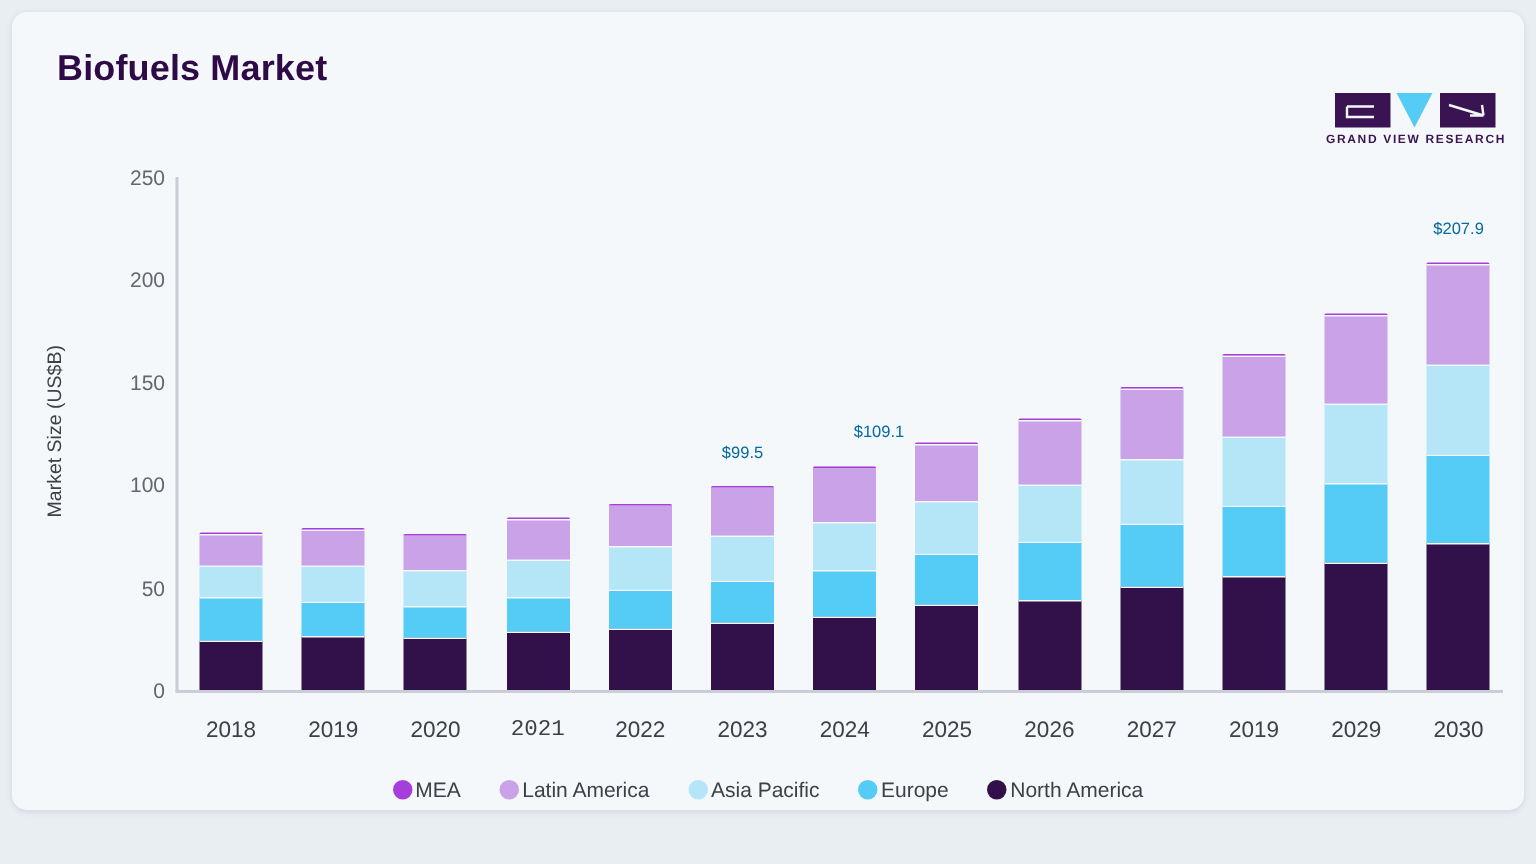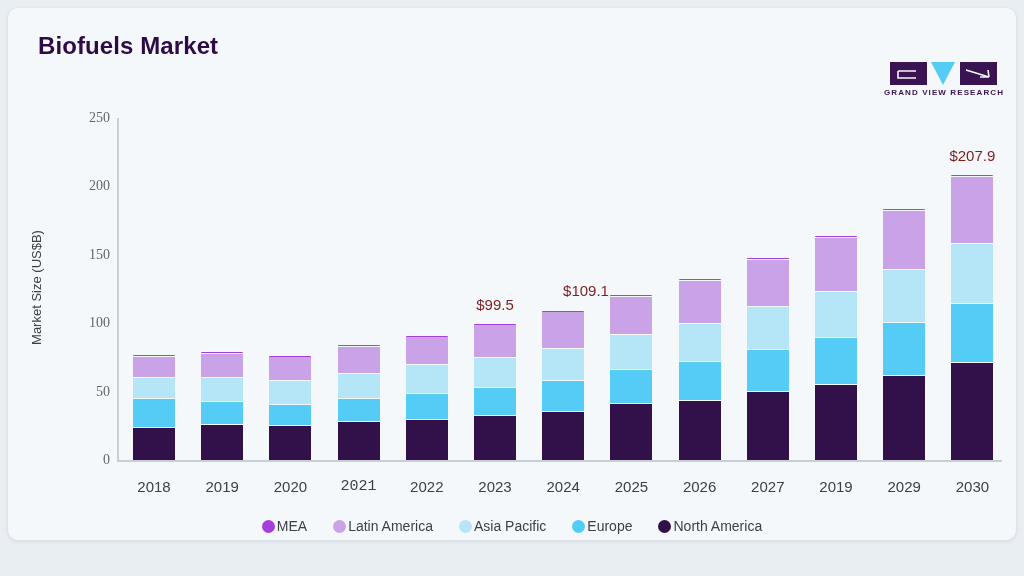--- a/index.html
+++ b/index.html
@@ -119,21 +119,20 @@
     height: 2px;
   }
   .y-tick-label {
     position: absolute;
     right: 0;
     width: 40px;
     text-align: right;
     font-size: 14px;
     color: #63666c;
     transform: translateY(-8px);
-    font-family: Liberation Serif, serif;
   }
   #y-ticks {
     position: absolute;
     left: 54px;
     top: 0;
     width: 48px;
     height: 560px;
   }
   #y-axis-title {
     position: absolute;
@@ -164,22 +163,22 @@
     width: 100%;
     box-sizing: border-box;
     border-top: 1.5px solid #f5f8fb;
   }
   .bar-seg.top-seg {
     border-radius: 4px 4px 0 0;
     border-top: none;
   }
   .bar-label {
     position: absolute;
-    font-size: 15px;
-    color: #7f1d1d;
+    font-size: 11px;
+    color: #0369a1;
     text-align: center;
     white-space: nowrap;
   }
 
   
   #legend {
     position: absolute;
     left: 0;
     top: 510px;
     width: 1008px;

